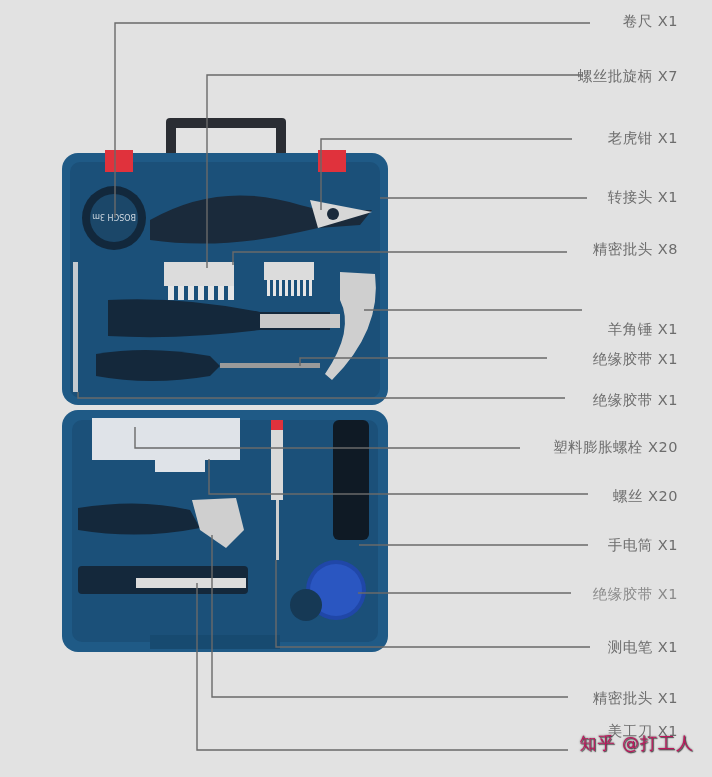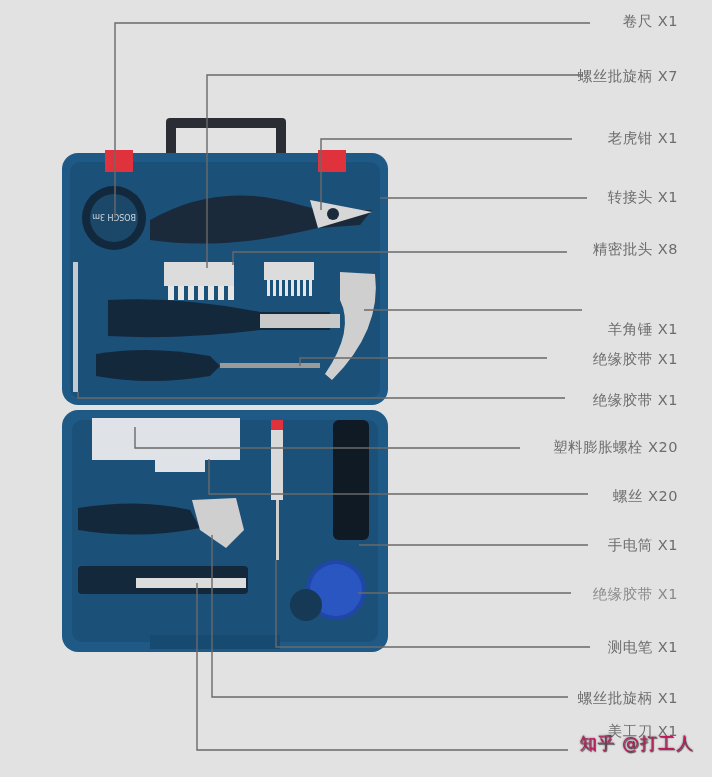--- a/index.html
+++ b/index.html
@@ -154,17 +154,17 @@
   <div class="label" style="top:188px">转接头 X1</div>
   <div class="label" style="top:240px">精密批头 X8</div>
   <div class="label" style="top:320px">羊角锤 X1</div>
   <div class="label" style="top:350px">绝缘胶带  X1</div>
   <div class="label" style="top:391px">绝缘胶带 X1</div>
   <div class="label" style="top:438px">塑料膨胀螺栓 X20</div>
   <div class="label" style="top:487px">螺丝 X20</div>
   <div class="label" style="top:536px">手电筒 X1</div>
   <div class="label light" style="top:585px">绝缘胶带 X1</div>
   <div class="label" style="top:638px">测电笔 X1</div>
-  <div class="label" style="top:689px">螺丝批旋柄  X1</div>
+  <div class="label" style="top:689px">精密批头  X1</div>
   <div class="label" style="top:722px">美工刀 X1</div>
 
   <div class="watermark">知乎 @打工人</div>
 </div>
 
 </body></html>

